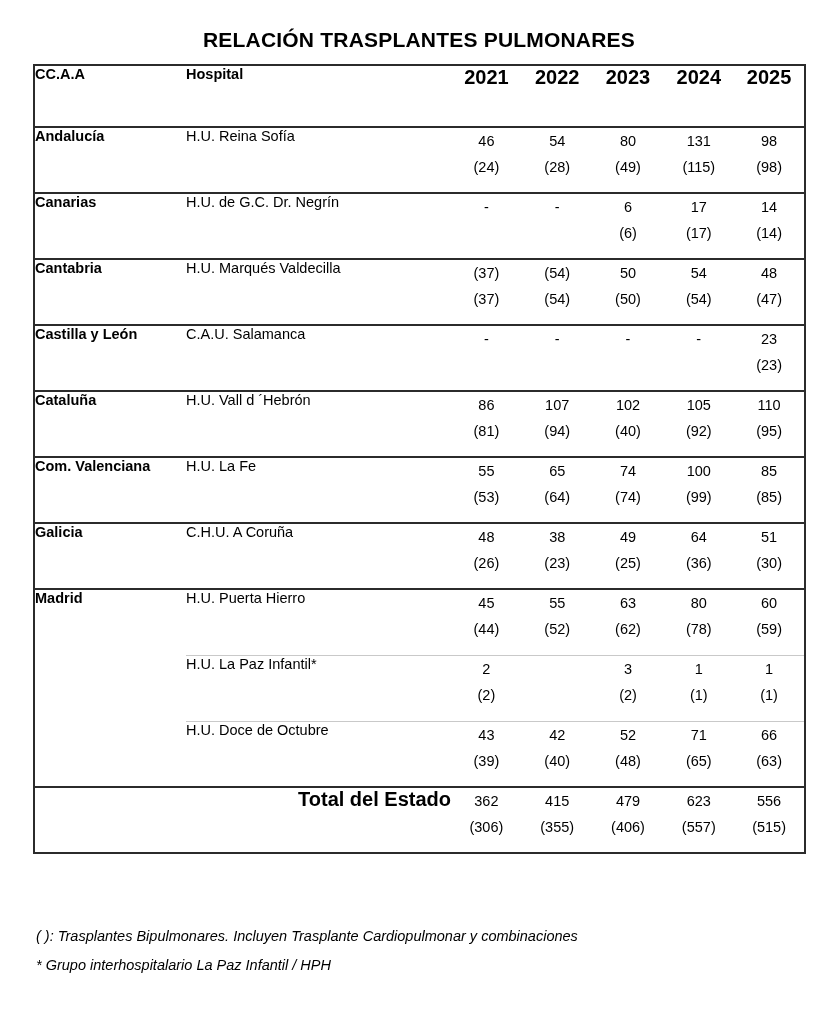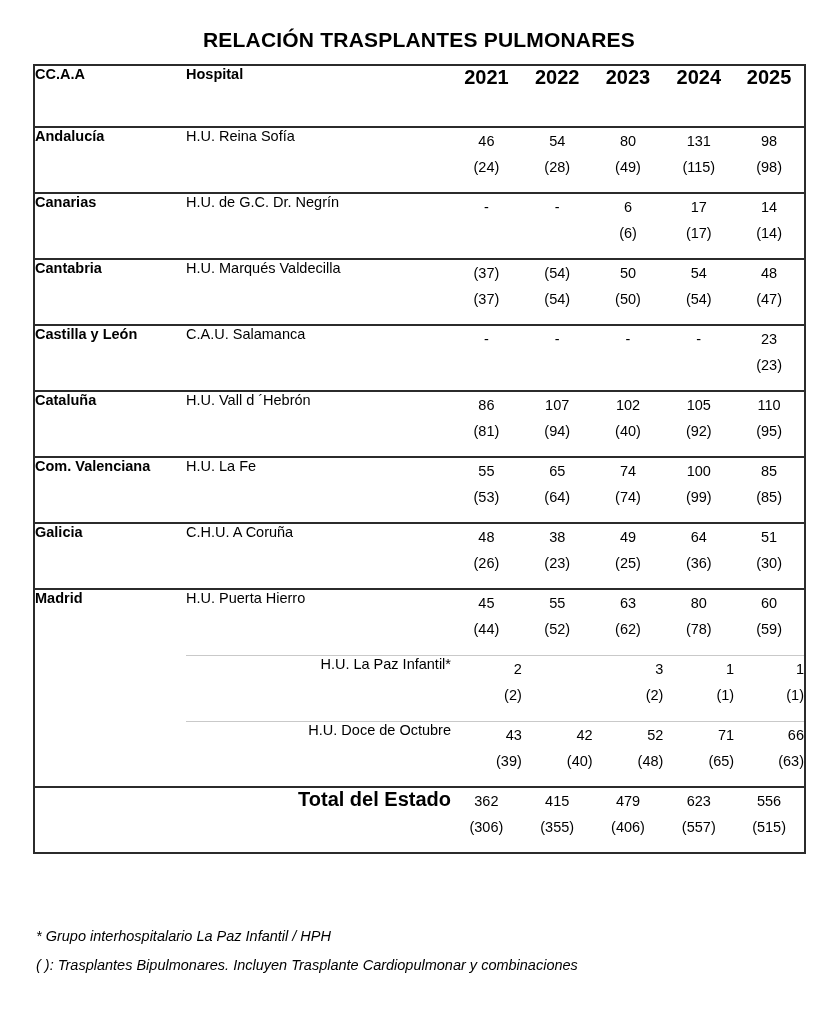--- a/index.html
+++ b/index.html
@@ -100,21 +100,21 @@
     padding: 9px 0 0 0;
     line-height: 1;
     margin-top: 13px;
   }
   .num-main { display: block; height: 26px; line-height: 26px; }
   .num-sub  { display: block; height: 26px; line-height: 26px; }
 
   tr.datarow > td { height: 66px; }
 
   
-  .lightsep > td.lsep { border-top: 1px solid #c9c9c9; text-align: right; }
+  .lightsep > td.lsep { border-top: 1px solid #c9c9c9; }
   .lightsep > td.nolsep { border-top: 0; }
 
   
   .total-label {
     text-align: right;
     font-size: 20px;
     font-weight: bold;
     padding: 26px 12px 0 0;
     white-space: nowrap;
   }
@@ -456,17 +456,17 @@
               <span class="num-sub">(515)</span>
             </td>
         </tr>
 
 
       </tbody>
     </table>
   </div>
 
   <div class="footnotes">
+    <div class="footnote">(  ): Trasplantes Bipulmonares. Incluyen Trasplante Cardiopulmonar y combinaciones</div>
     <div class="footnote">* Grupo interhospitalario La Paz Infantil / HPH</div>
-    <div class="footnote">(  ): Trasplantes Bipulmonares. Incluyen Trasplante Cardiopulmonar y combinaciones</div>
   </div>
 
 </div>
 
 </body></html>

